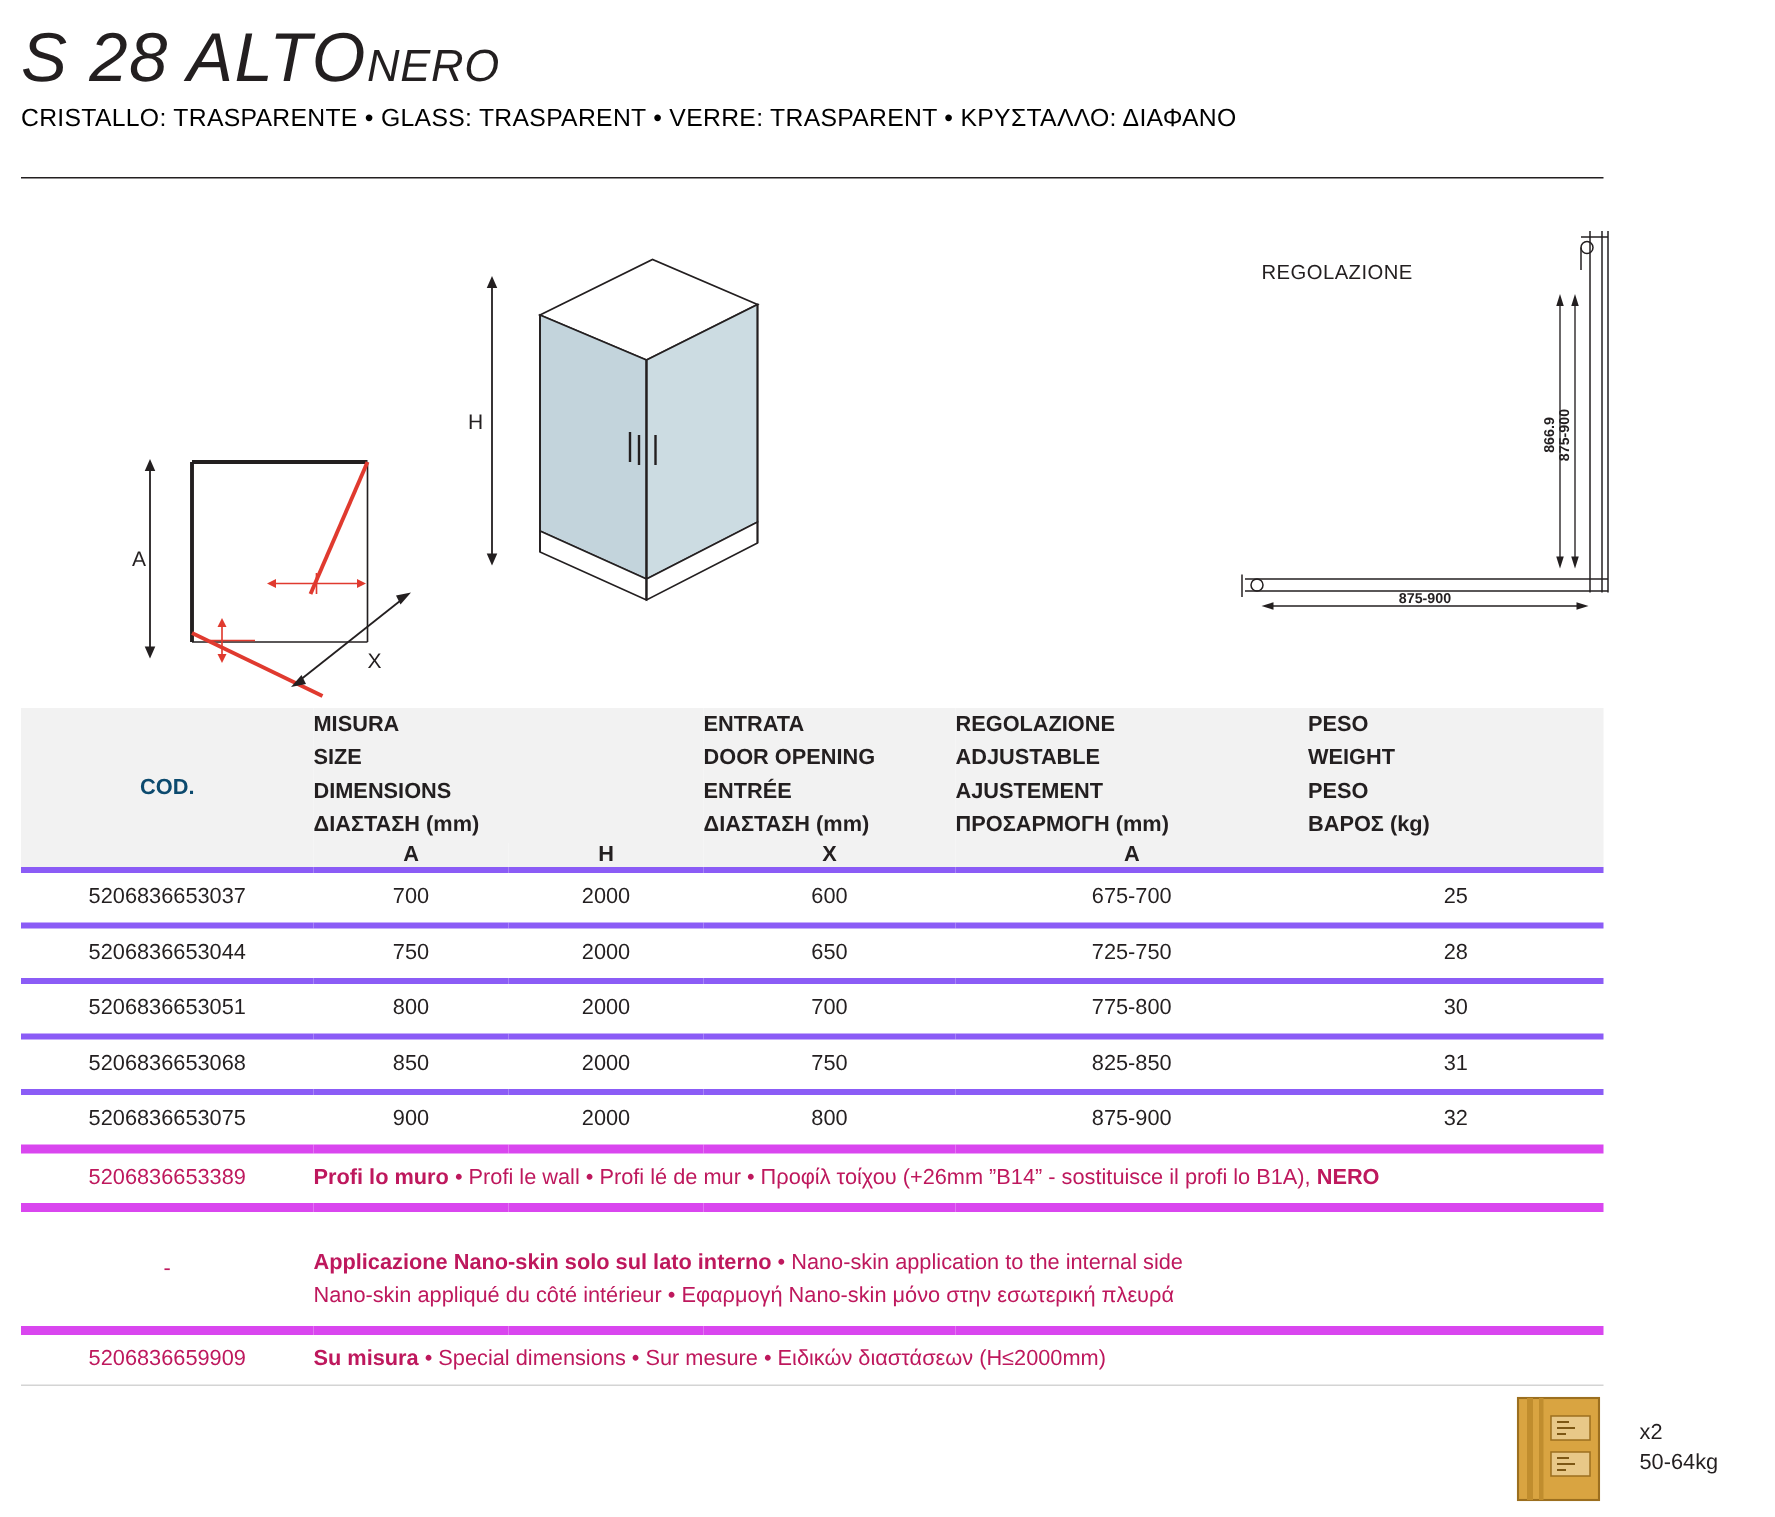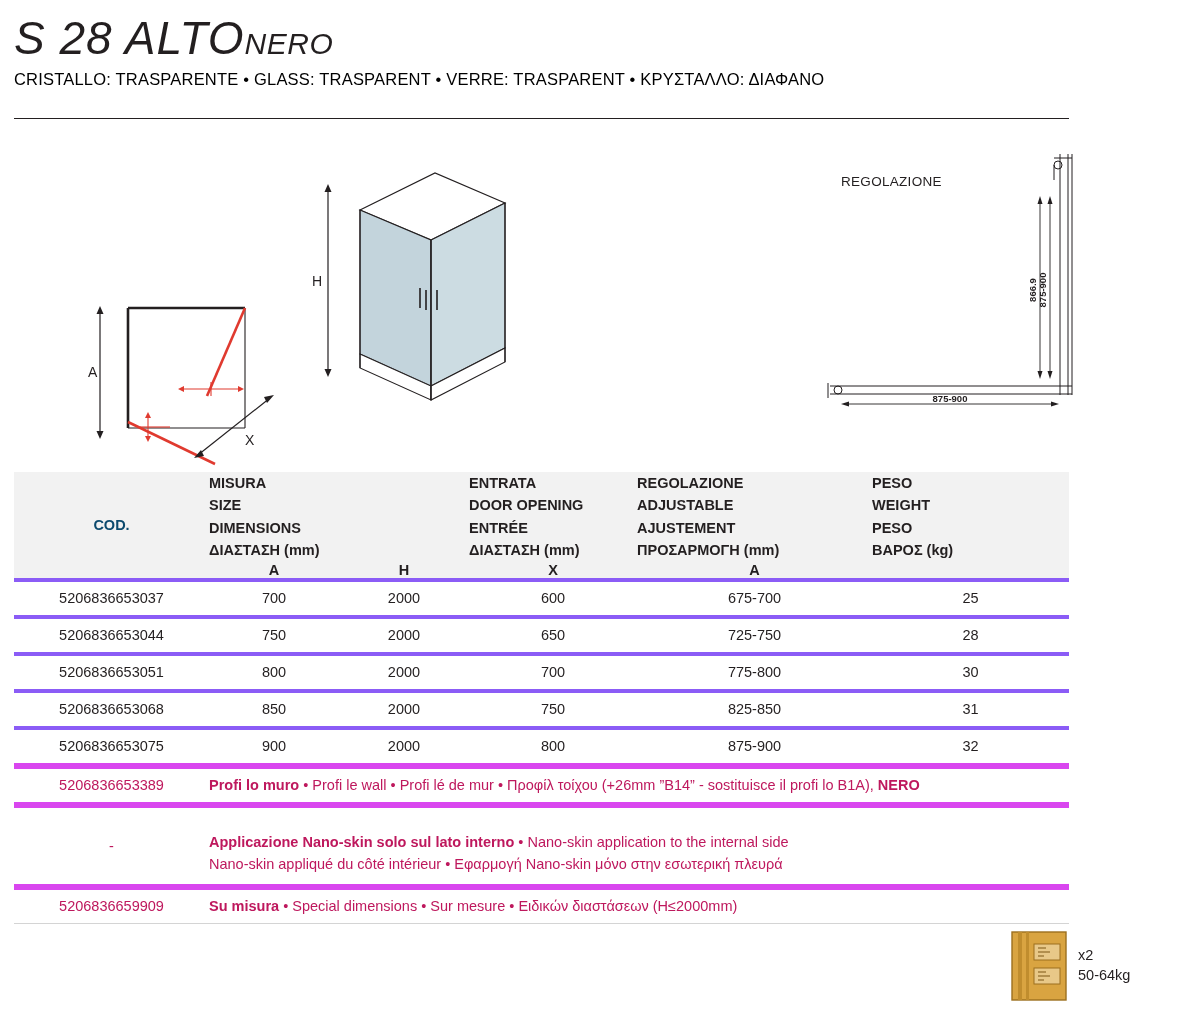--- a/index.html
+++ b/index.html
@@ -161,21 +161,21 @@
     font-size: 14.5px;
   }
 
   
   .pack {
     position: absolute;
     left: 1010px;
     top: 930px;
     display: flex;
     align-items: center;
-    gap: 10px;
+    gap: 25px;
   }
   .pack-text {
     font-size: 14.5px;
     line-height: 1.35;
     color: #231f20;
   }
 </style>
 </head>
 <body>
 

